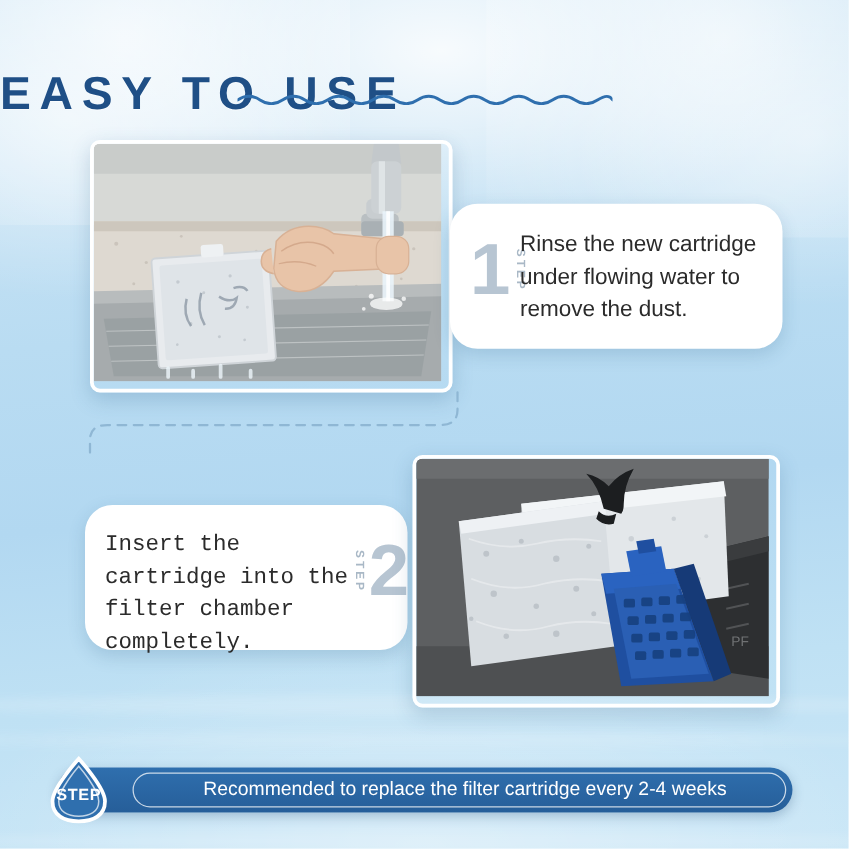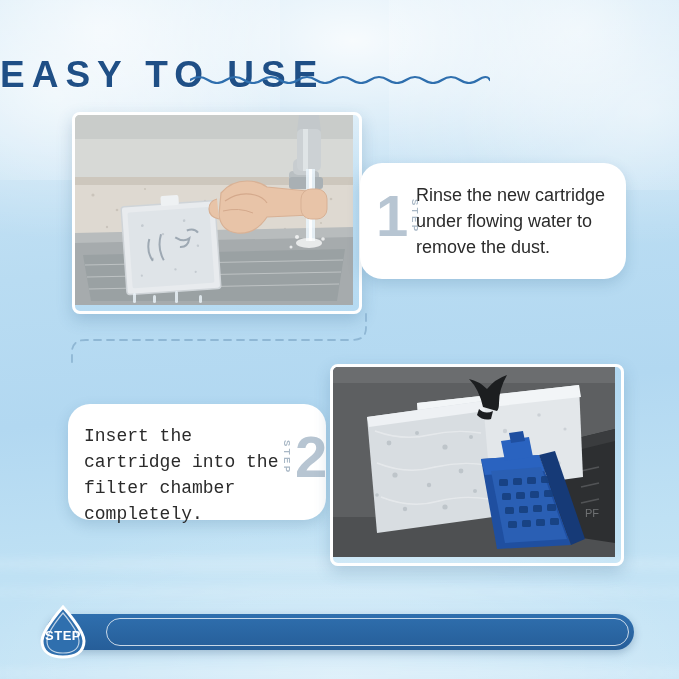--- a/index.html
+++ b/index.html
@@ -400,20 +400,21 @@
         <path d="M168,74 L196,70 L200,90 L172,94 Z" fill="#2a63c0"></path>
         <path d="M176,66 L190,64 L192,74 L178,76 Z" fill="#1f4fa0"></path>
       </g>
 
       <path d="M206,88 L222,84 L252,172 L238,178 Z" fill="#163a77"></path>
     </svg>
   </div>
 
   <div class="tips-bar">
     <div class="tips-bar-inner"></div>
+    <div class="tips-text">Recommended to replace the filter cartridge every 2-4 weeks</div>
   </div>
   <div class="tips-badge">
     <svg width="58" height="56" viewBox="0 0 58 56">
       <path d="M29,3 C29,3 50,26 50,37 C50,48.5 40.6,53 29,53 C17.4,53 8,48.5 8,37 C8,26 29,3 29,3 Z" fill="#2f6fae" stroke="#ffffff" stroke-width="3"></path>
       <path d="M29,9 C29,9 45,27.5 45,37 C45,45.5 37.8,49 29,49 C20.2,49 13,45.5 13,37 C13,27.5 29,9 29,9 Z" fill="none" stroke="rgba(255,255,255,0.7)" stroke-width="1.2"></path>
     </svg>
     <div class="tips-badge-label">STEP</div>
   </div>
 
 </div>

